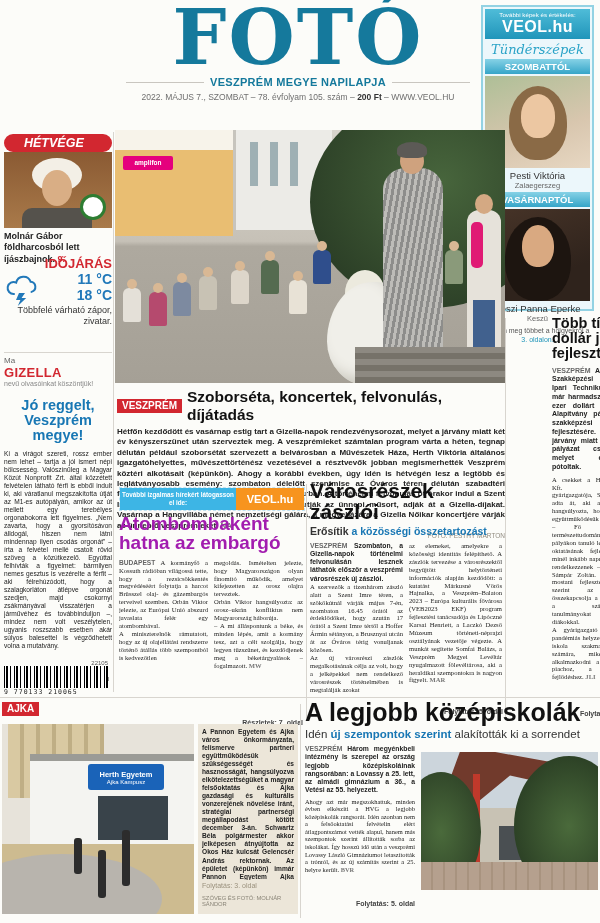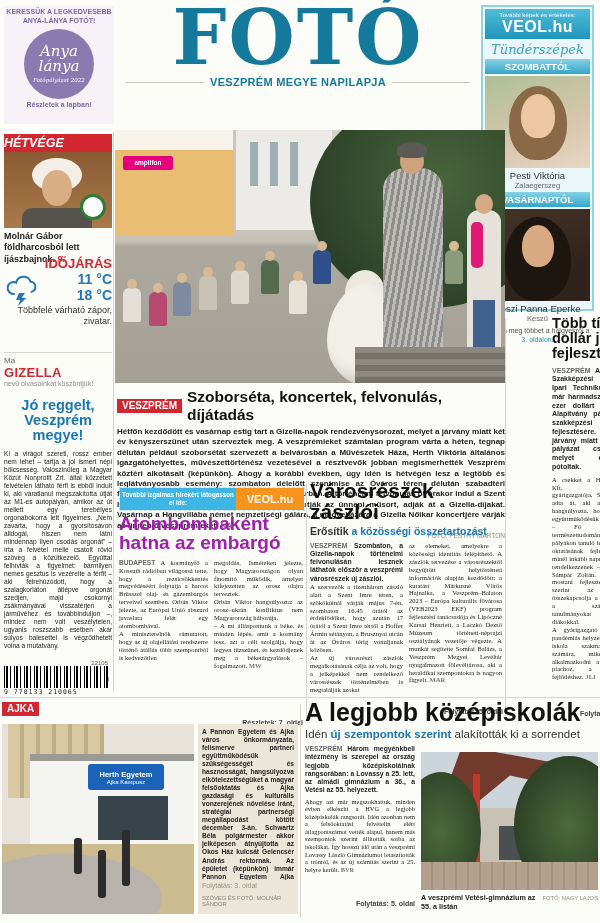--- a/index.html
+++ b/index.html
@@ -47,21 +47,21 @@
   .rp1 .skin{top:18px;width:34px;height:44px;background:#ecc7a2;}
   .rp2 .hair{top:8px;width:66px;height:84px;background:#1d1510;}
   .rp2 .skin{top:16px;width:32px;height:42px;background:#d9a981;}
   .rail-name{font-size:9.5px;color:#333;text-align:center;margin-top:2px;}
   .rail-city{font-size:7.5px;color:#666;text-align:center;}
   .rail-foot{font-size:7px;color:#555;text-align:center;margin-top:3px;line-height:1.3;}
   .rail-foot .lnk{color:#2095ba;}
 
   
   #hetvege{left:4px;top:134px;width:108px;}
-  .hv-head{background:#d22730;color:#fff;font-weight:bold;font-size:12.5px;font-style:italic;padding:2px 0;}
+  .hv-head{background:#d22730;color:#fff;font-weight:bold;font-size:12.5px;font-style:italic;padding:2px 20px;border-radius:9px;}
   .hv-photo{position:relative;height:76px;background:linear-gradient(180deg,#8a5a33,#a97a4a);overflow:hidden;}
   .hv-hair{position:absolute;left:28px;top:6px;width:50px;height:34px;border-radius:50%;background:#f3efe6;}
   .hv-face{position:absolute;left:38px;top:18px;width:30px;height:36px;border-radius:50%;background:#d9ae85;}
   .hv-body{position:absolute;left:18px;bottom:-6px;width:70px;height:26px;border-radius:10px 10px 0 0;background:#55524c;}
   .hv-logo{position:absolute;right:6px;bottom:8px;width:20px;height:20px;border-radius:50%;background:#fff;border:3px solid #2e7d32;}
   .hv-cap{font-size:9px;font-weight:bold;line-height:1.25;margin-top:3px;color:#222;}
   .hv-cap .pg{color:#d22730;}
 
   #weather{left:4px;top:256px;width:108px;text-align:right;}
   .w-label{color:#d22730;font-weight:bold;font-size:13px;}
@@ -188,34 +188,28 @@
          background:repeating-linear-gradient(90deg,#b5a08e 0 10px,#a8937f 10px 12px);}
   .sc-caprow{position:absolute;left:116px;top:193px;width:177px;display:flex;justify-content:space-between;align-items:baseline;}
   .sc-cap{font-size:7.2px;font-weight:bold;color:#222;}
   .sc-credit{font-variant:small-caps;font-size:5.8px;color:#918c80;white-space:nowrap;margin-left:4px;}
 </style>
 </head>
 <body>
 
 <div id="page">
 
-  <div class="abs" id="promo">
-    <div class="promo-kicker">KERESSÜK A LEGKEDVESEBB ANYA-LÁNYA FOTÓT!</div>
-    <div class="promo-badge">
-      <span class="b1">Anya</span>
-      <span class="b2">lánya</span>
-      <span class="b3">Fotópályázat 2022</span>
-    </div>
-    <div class="promo-foot">Részletek a lapban!</div>
-  </div>
 
   <div class="abs" id="masthead">
     <div class="logo">FOTÓ</div>
     <div class="sub">
       <span>VESZPRÉM MEGYE NAPILAPJA</span>
+    </div>
+    <div class="dateline">
+      <span>2022. MÁJUS 7., SZOMBAT – 78. évfolyam 105. szám – </span><b>200 Ft</b><span> – WWW.VEOL.HU</span>
     </div>
   </div>
 
   <div class="abs" id="rail">
     <div class="rail-head">
       <span class="s">További képek és értékelés:</span>
       <span class="b">VEOL.hu</span>
     </div>
     <div class="rail-script">Tündérszépek</div>
     <div class="rail-day">SZOMBATTÓL</div>
@@ -424,19 +418,15 @@
     <div class="sc-photo">
       <div class="roof"></div>
       <div class="schoolface"></div>
       <div class="schooldoor"></div>
       <div class="beam" style="left:30px;"></div>
       <div class="beam" style="left:52px;top:22px;"></div>
       <div class="treeL"></div>
       <div class="treeR"></div>
       <div class="brick"></div>
     </div>
-    <div class="sc-caprow">
-      <span class="sc-cap">A veszprémi Vetési-gimnázium az 55. a listán</span>
-      <span class="sc-credit">FOTÓ: NAGY LAJOS</span>
-    </div>
   </div>
 
 </div>
 
 </body></html>

